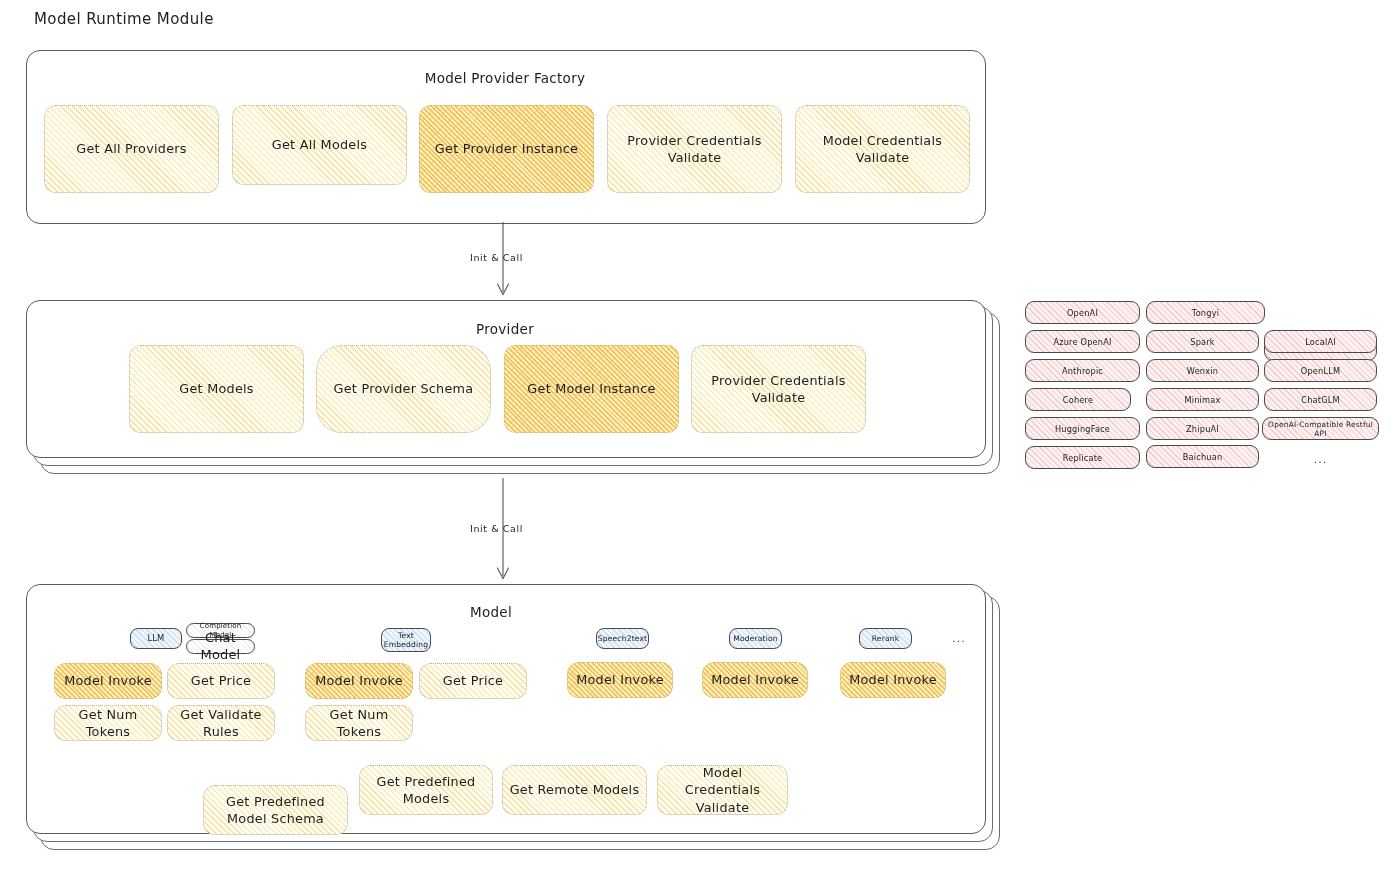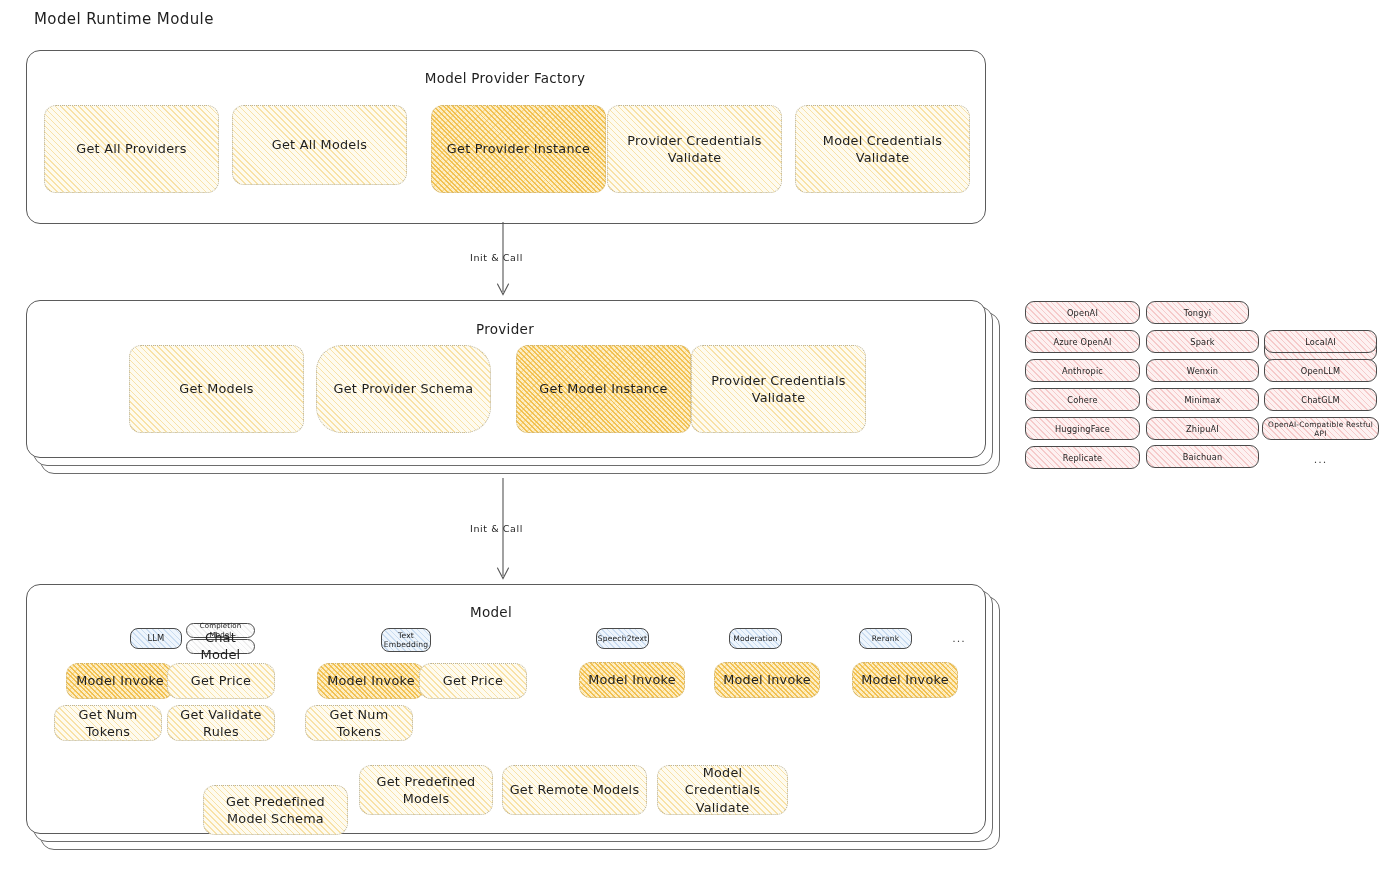--- a/index.html
+++ b/index.html
@@ -65,21 +65,20 @@
         rgba(240,186,63,.85) 1.4px,
         rgba(255,255,255,0) 1.4px,
         rgba(255,255,255,0) 3.4px),
       repeating-linear-gradient(
         -45deg,
         rgba(240,186,63,.35) 0px,
         rgba(240,186,63,.35) 1px,
         rgba(255,255,255,0) 1px,
         rgba(255,255,255,0) 4.6px);
     border-color:#cbb378;
-    margin-left:12px;
   }
 
   
   .pill{
     position:absolute;
     border:1.1px solid #4a4a4a;
     border-radius:9px;
     display:flex;align-items:center;justify-content:center;
     text-align:center;
     font-size:8.2px;letter-spacing:.2px;
@@ -161,25 +160,25 @@
   <div class="op" style="left:129px;top:345px;width:175px;height:88px;z-index:2;">Get Models</div>
   <div class="op" style="left:316px;top:345px;width:175px;height:88px;z-index:2;border-radius:26px;">Get Provider Schema</div>
   <div class="op hot" style="left:504px;top:345px;width:175px;height:88px;z-index:2;">Get Model Instance</div>
   <div class="op" style="left:691px;top:345px;width:175px;height:88px;z-index:2;">Provider Credentials Validate</div>
 
   <div>
 
     <div class="pill" style="left:1025px;top:301px;width:115px;height:23px;">OpenAI</div>
     <div class="pill" style="left:1025px;top:330px;width:115px;height:23px;">Azure OpenAI</div>
     <div class="pill" style="left:1025px;top:359px;width:115px;height:23px;">Anthropic</div>
-    <div class="pill" style="left:1025px;top:388px;width:115px;height:23px;">Cohere</div>
+    <div class="pill" style="left:1025px;top:388px;width:106px;height:23px;">Cohere</div>
     <div class="pill" style="left:1025px;top:417px;width:115px;height:23px;">HuggingFace</div>
     <div class="pill" style="left:1025px;top:446px;width:115px;height:23px;">Replicate</div>
 
-    <div class="pill" style="left:1146px;top:301px;width:103px;height:23px;">Tongyi</div>
+    <div class="pill" style="left:1146px;top:301px;width:119px;height:23px;">Tongyi</div>
     <div class="pill" style="left:1146px;top:330px;width:113px;height:23px;">Spark</div>
     <div class="pill" style="left:1146px;top:359px;width:113px;height:23px;">Wenxin</div>
     <div class="pill" style="left:1146px;top:388px;width:113px;height:23px;">Minimax</div>
     <div class="pill" style="left:1146px;top:417px;width:113px;height:23px;">ZhipuAI</div>
     <div class="pill" style="left:1146px;top:445px;width:113px;height:23px;">Baichuan</div>
 
     <div class="pill" style="left:1264px;top:301px;width:113px;height:23px;margin-top:37px;">Xinference</div>
     <div class="pill" style="left:1264px;top:330px;width:113px;height:23px;">LocalAI</div>
     <div class="pill" style="left:1264px;top:359px;width:113px;height:23px;">OpenLLM</div>
     <div class="pill" style="left:1264px;top:388px;width:113px;height:23px;">ChatGLM</div>

